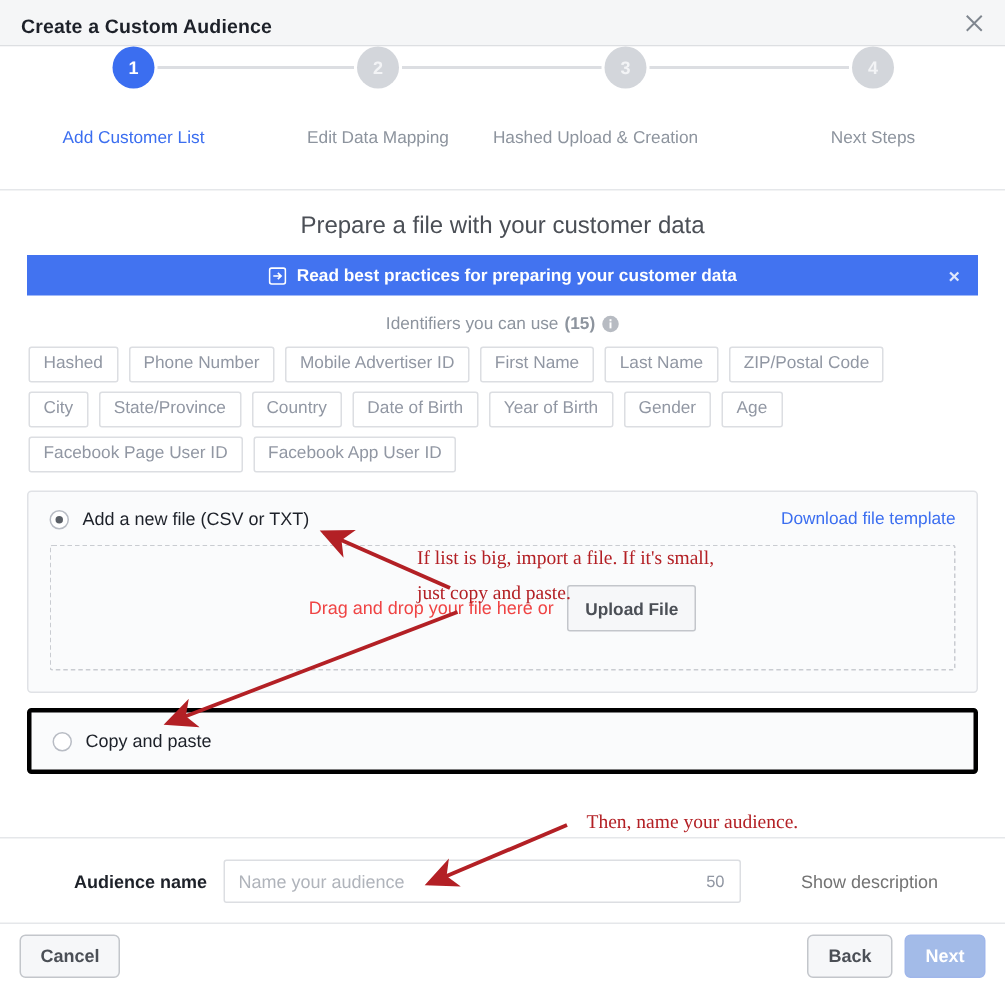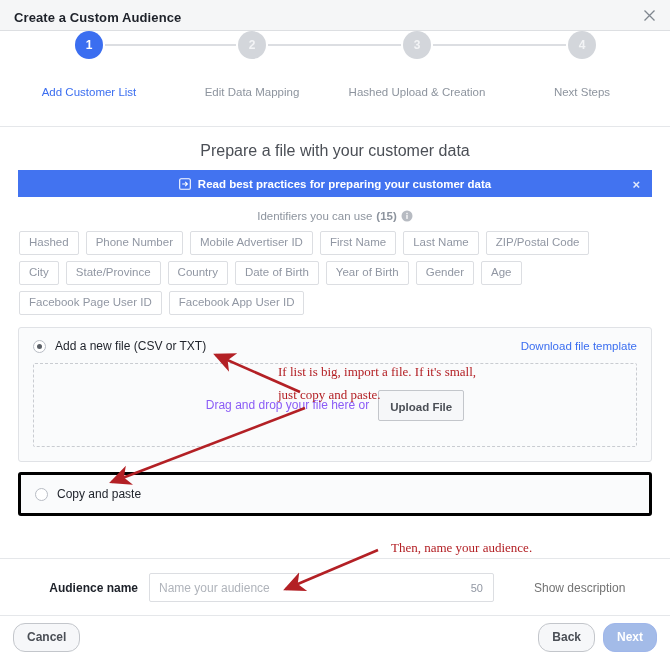--- a/index.html
+++ b/index.html
@@ -203,21 +203,21 @@
   .dropzone {
     border: 1px dashed #c9ccd1;
     border-radius: 2px;
     height: 84px;
     display: flex;
     align-items: center;
     justify-content: center;
     gap: 9px;
     background: transparent;
   }
-  .dropzone-text { font-size: 12px; color: #8b5cf6; }
+  .dropzone-text { font-size: 12px; color: #ef4444; }
   .upload-btn {
     border: 1px solid #c3c6cb;
     background: #f6f7f9;
     border-radius: 2px;
     padding: 10px 11px 6px;
     font-size: 11.5px;
     font-weight: bold;
     color: #4b4f56;
     cursor: pointer;
     line-height: 13px;
@@ -275,21 +275,21 @@
     bottom: 0;
     height: 44px;
     border-top: 1px solid #e5e7ea;
     background: #fff;
     display: flex;
     align-items: center;
     justify-content: space-between;
     padding: 0 13px;
   }
   .btn {
-    border-radius: 12px;
+    border-radius: 4px;
     font-size: 12px;
     font-weight: bold;
     padding: 6px 13px 7px;
     cursor: pointer;
     line-height: 14px;
   }
   .btn-default {
     border: 1px solid #c3c6cb;
     background: #f6f7f9;
     color: #4b4f56;
@@ -339,21 +339,21 @@
       <div class="step-line" style="left: 433px; width: 133px;"></div>
       <div class="step-circle active" style="left: 89px;">1</div>
       <div class="step" style="left: 89px;">
         <div class="step-label active">Add Customer List</div>
       </div>
       <div class="step-circle inactive" style="left: 252px;">2</div>
       <div class="step" style="left: 252px;">
         <div class="step-label">Edit Data Mapping</div>
       </div>
       <div class="step-circle inactive" style="left: 417px;">3</div>
-      <div class="step" style="left: 417px;">
+      <div class="step" style="left: 397px;">
         <div class="step-label">Hashed Upload &amp; Creation</div>
       </div>
       <div class="step-circle inactive" style="left: 582px;">4</div>
       <div class="step" style="left: 582px;">
         <div class="step-label">Next Steps</div>
       </div>
     </div>
 </div>
 
 <div class="content">

